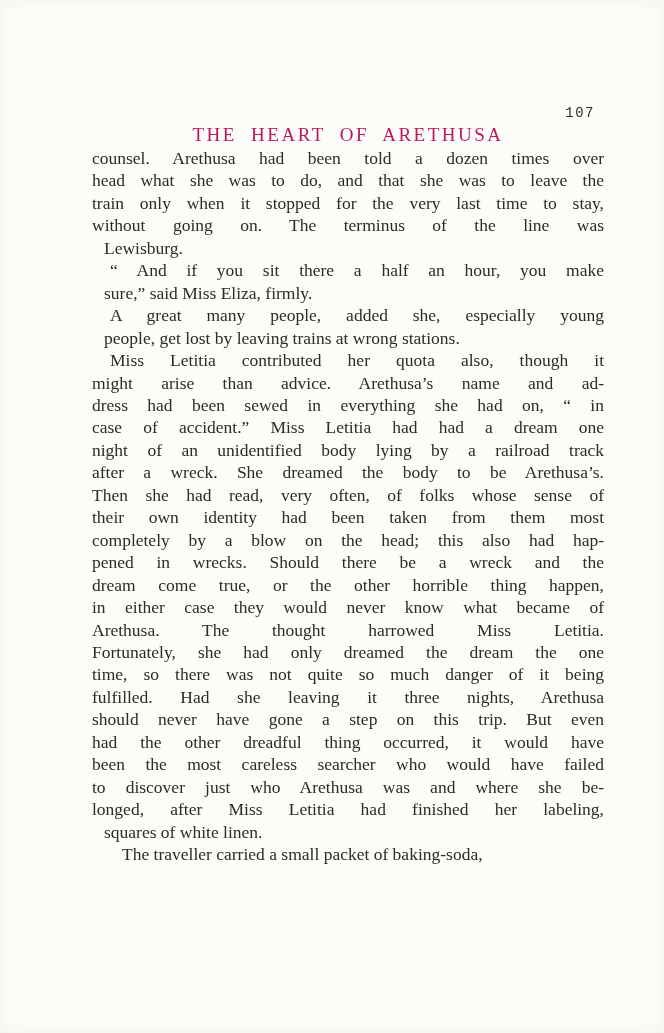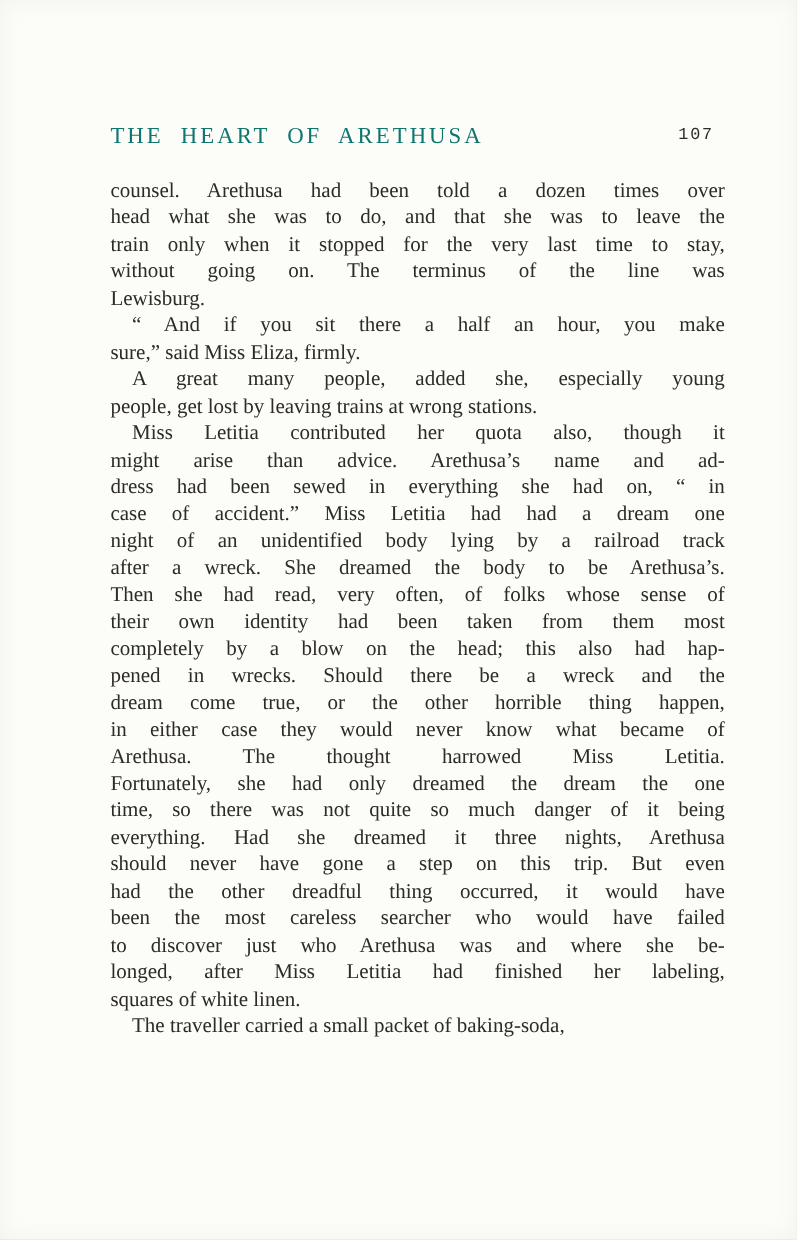--- a/index.html
+++ b/index.html
@@ -19,25 +19,26 @@
   }
   .running-header {
     position: absolute;
     top: 103px;
     left: 92px;
     width: 512px;
     height: 26px;
   }
   .chapter-title {
     display: block;
-    text-align: left;
+    text-align: center;
     font-size: 19px;
     letter-spacing: 2.5px;
     word-spacing: 7px;
-    color: #0f766e;
+    color: #be185d;
+    margin-top: 21px;
   }
   .page-number {
     position: absolute;
     right: 9px;
     top: 2px;
     font-size: 14px;
     letter-spacing: 1.5px;
     font-family: Liberation Mono, monospace;
   }
   .page-body {
@@ -48,20 +49,21 @@
     font-size: 17.5px;
     line-height: 22.45px;
   }
   .text-line {
     text-align: justify;
     text-align-last: justify;
     white-space: normal;
   }
   .text-line.last {
     text-align-last: left;
+    margin-left: 12px;
   }
   .text-line.indent {
     text-indent: 18px;
   }
 </style>
 </head>
 <body>
 
 <div class="page">
   <div class="running-header">
@@ -86,21 +88,21 @@
       <div class="text-line">after a wreck.  She dreamed the body to be Arethusa’s.</div>
       <div class="text-line">Then she had read, very often, of folks whose sense of</div>
       <div class="text-line">their own identity had been taken from them most</div>
       <div class="text-line">completely by a blow on the head; this also had hap-</div>
       <div class="text-line">pened in wrecks.  Should there be a wreck and the</div>
       <div class="text-line">dream come true, or the other horrible thing happen,</div>
       <div class="text-line">in either case they would never know what became of</div>
       <div class="text-line">Arethusa.  The thought harrowed Miss Letitia.</div>
       <div class="text-line">Fortunately, she had only dreamed the dream the one</div>
       <div class="text-line">time, so there was not quite so much danger of it being</div>
-      <div class="text-line">everything.  Had she dreamed it three nights, Arethusa</div>
+      <div class="text-line">fulfilled.  Had she leaving it three nights, Arethusa</div>
       <div class="text-line">should never have gone a step on this trip.  But even</div>
       <div class="text-line">had the other dreadful thing occurred, it would have</div>
       <div class="text-line">been the most careless searcher who would have failed</div>
       <div class="text-line">to discover just who Arethusa was and where she be-</div>
       <div class="text-line">longed, after Miss Letitia had finished her labeling,</div>
       <div class="text-line last">squares of white linen.</div>
       <div class="text-line last indent">The traveller carried a small packet of baking-soda,</div>
     </div>
 </div>
 

